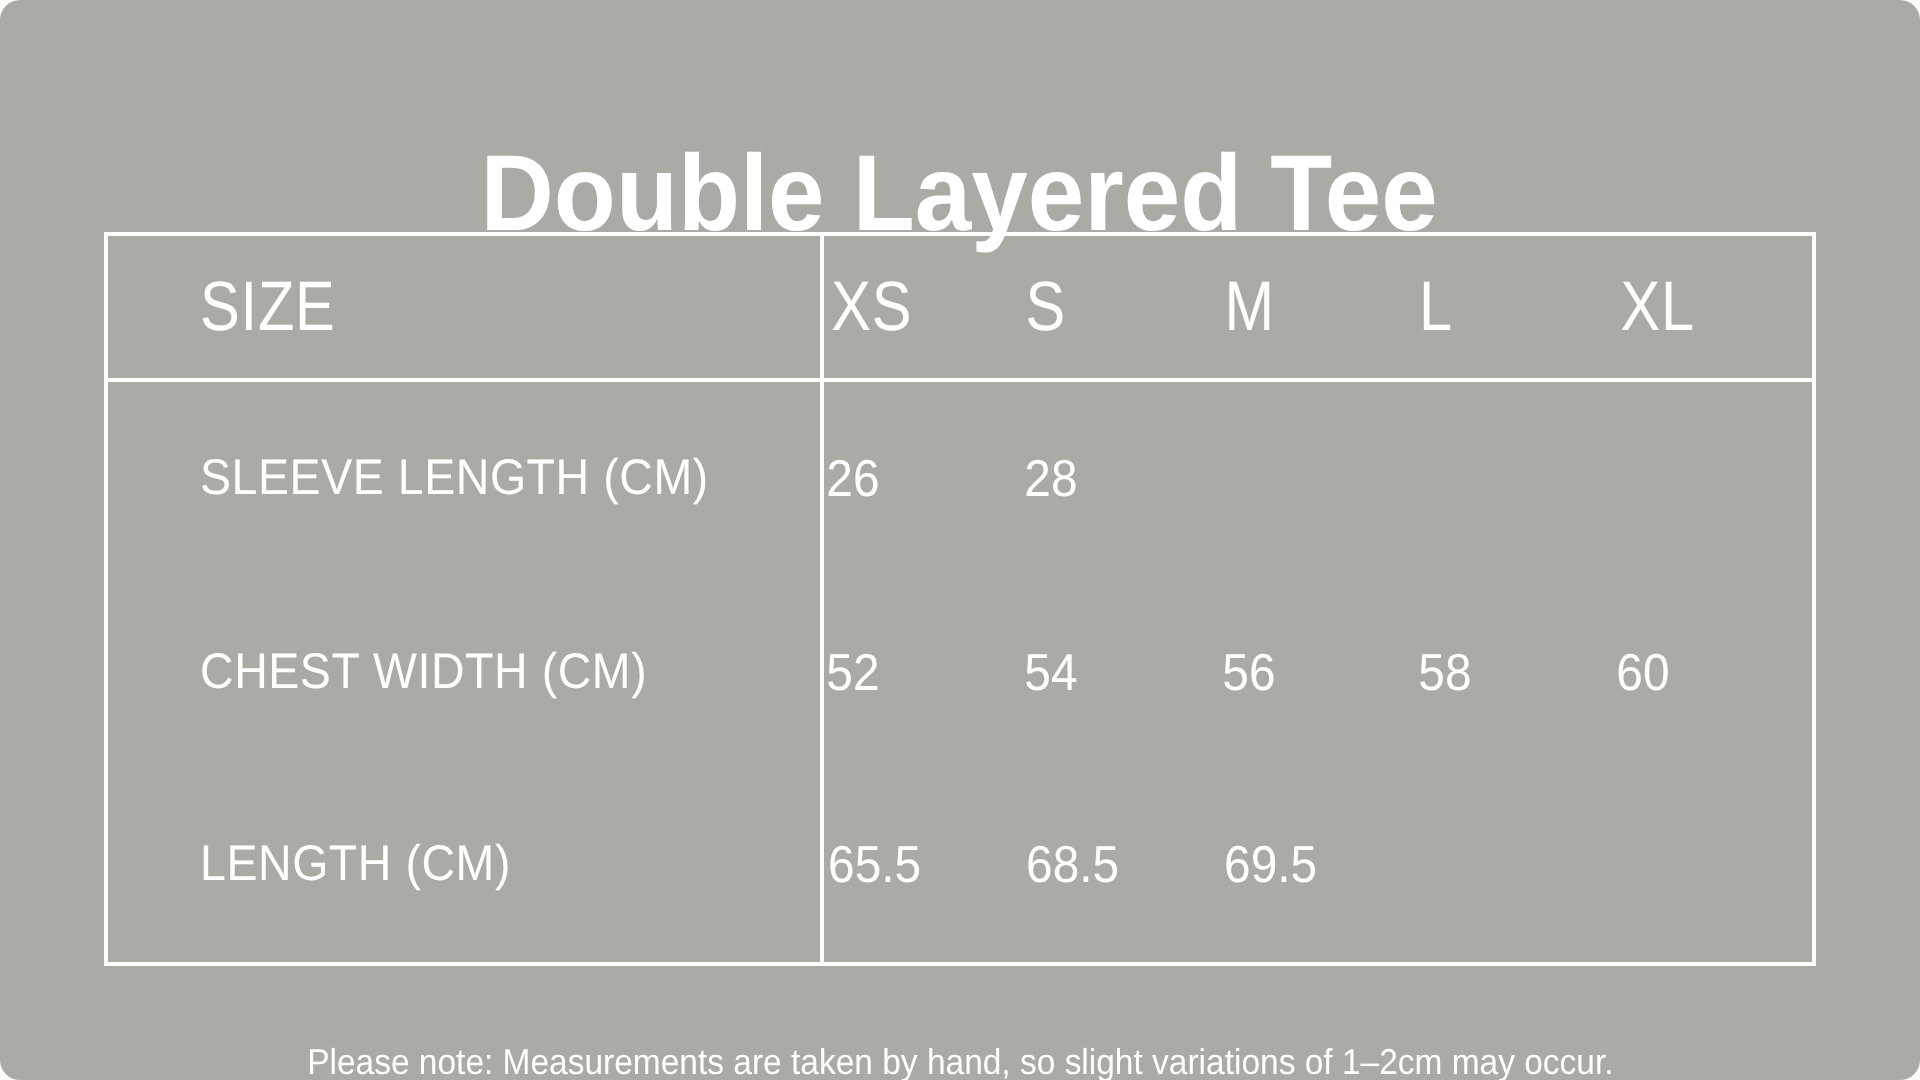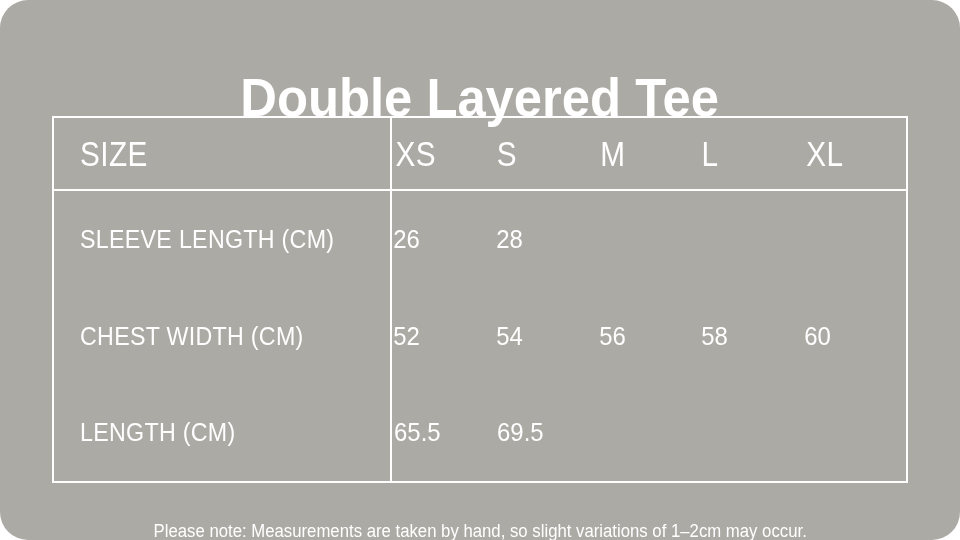--- a/index.html
+++ b/index.html
@@ -8,21 +8,21 @@
     background: #ffffff;
     width: 960px;
     height: 540px;
     font-family: "Liberation Sans", sans-serif;
   }
   .card {
     position: relative;
     width: 960px;
     height: 540px;
     background: #acaaa4;
-    border-radius: 28px;
+    border-radius: 10px;
     overflow: hidden;
     color: #ffffff;
   }
   .title {
     position: absolute;
     top: 32px;
     left: 0;
     right: 0;
     text-align: center;
     font-size: 54px;
@@ -39,20 +39,21 @@
     width: 856px;
     height: 367px;
     box-sizing: border-box;
     border: 2px solid #ffffff;
     display: flex;
     flex-direction: column;
   }
   .trow {
     display: grid;
     grid-template-columns: 338px repeat(5, 1fr);
+    padding-left: 20px;
   }
   .trow.header {
     height: 71px;
     flex: 0 0 71px;
     border-bottom: 2px solid #ffffff;
   }
   .trow.data { flex: 1; }
   .cell {
     display: flex;
     align-items: center;
@@ -164,20 +165,23 @@
     </div>
 
     <div class="trow data">
       <div class="cell label">
           <span class="cond row-label-text">LENGTH (CM)</span>
         </div>
       <div class="cell">
           <span class="cond value-text">65.5</span>
         </div>
       <div class="cell">
+          <span class="cond value-text">68.5</span>
+        </div>
+      <div class="cell">
           <span class="cond value-text">69.5</span>
         </div>
     </div>
 
   </div>
 
   <p class="note"><span class="cond">Please note: Measurements are taken by hand, so slight variations of 1–2cm may occur.</span></p>
 
 </div>
 

